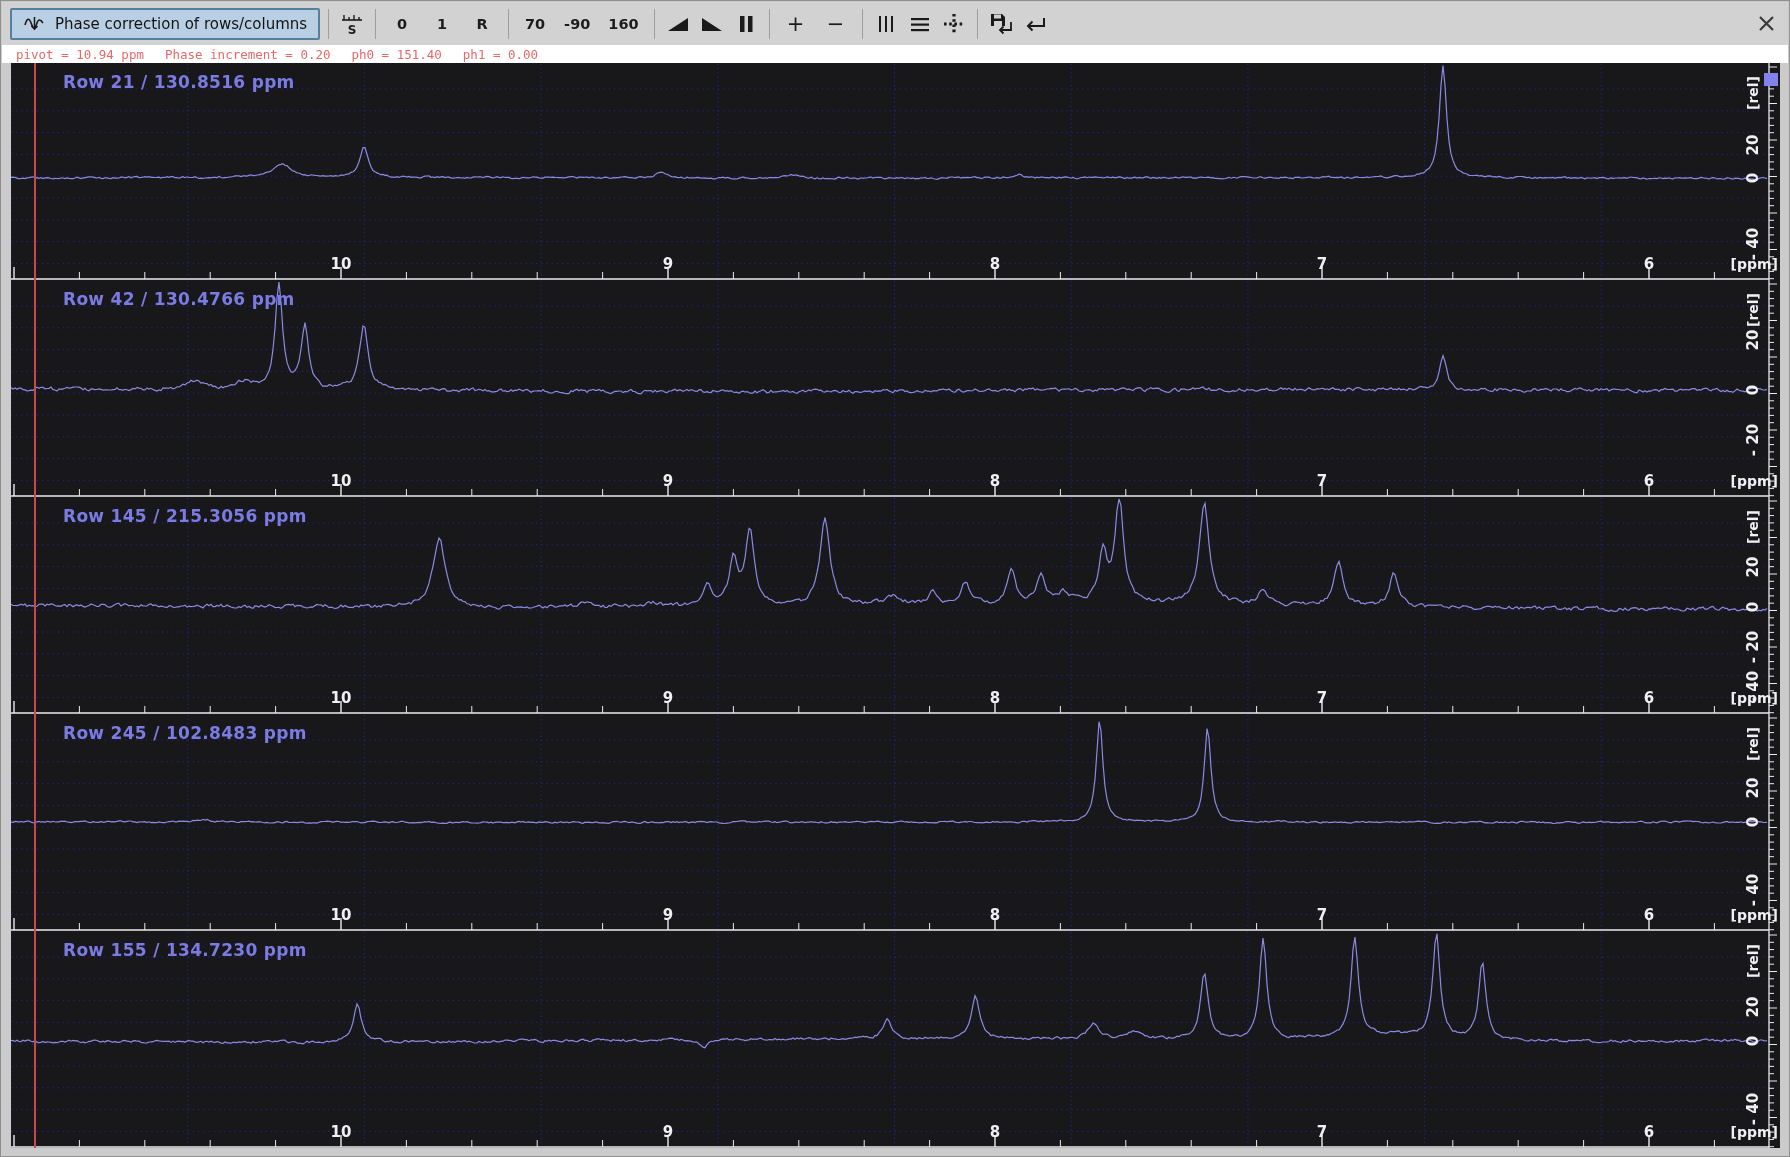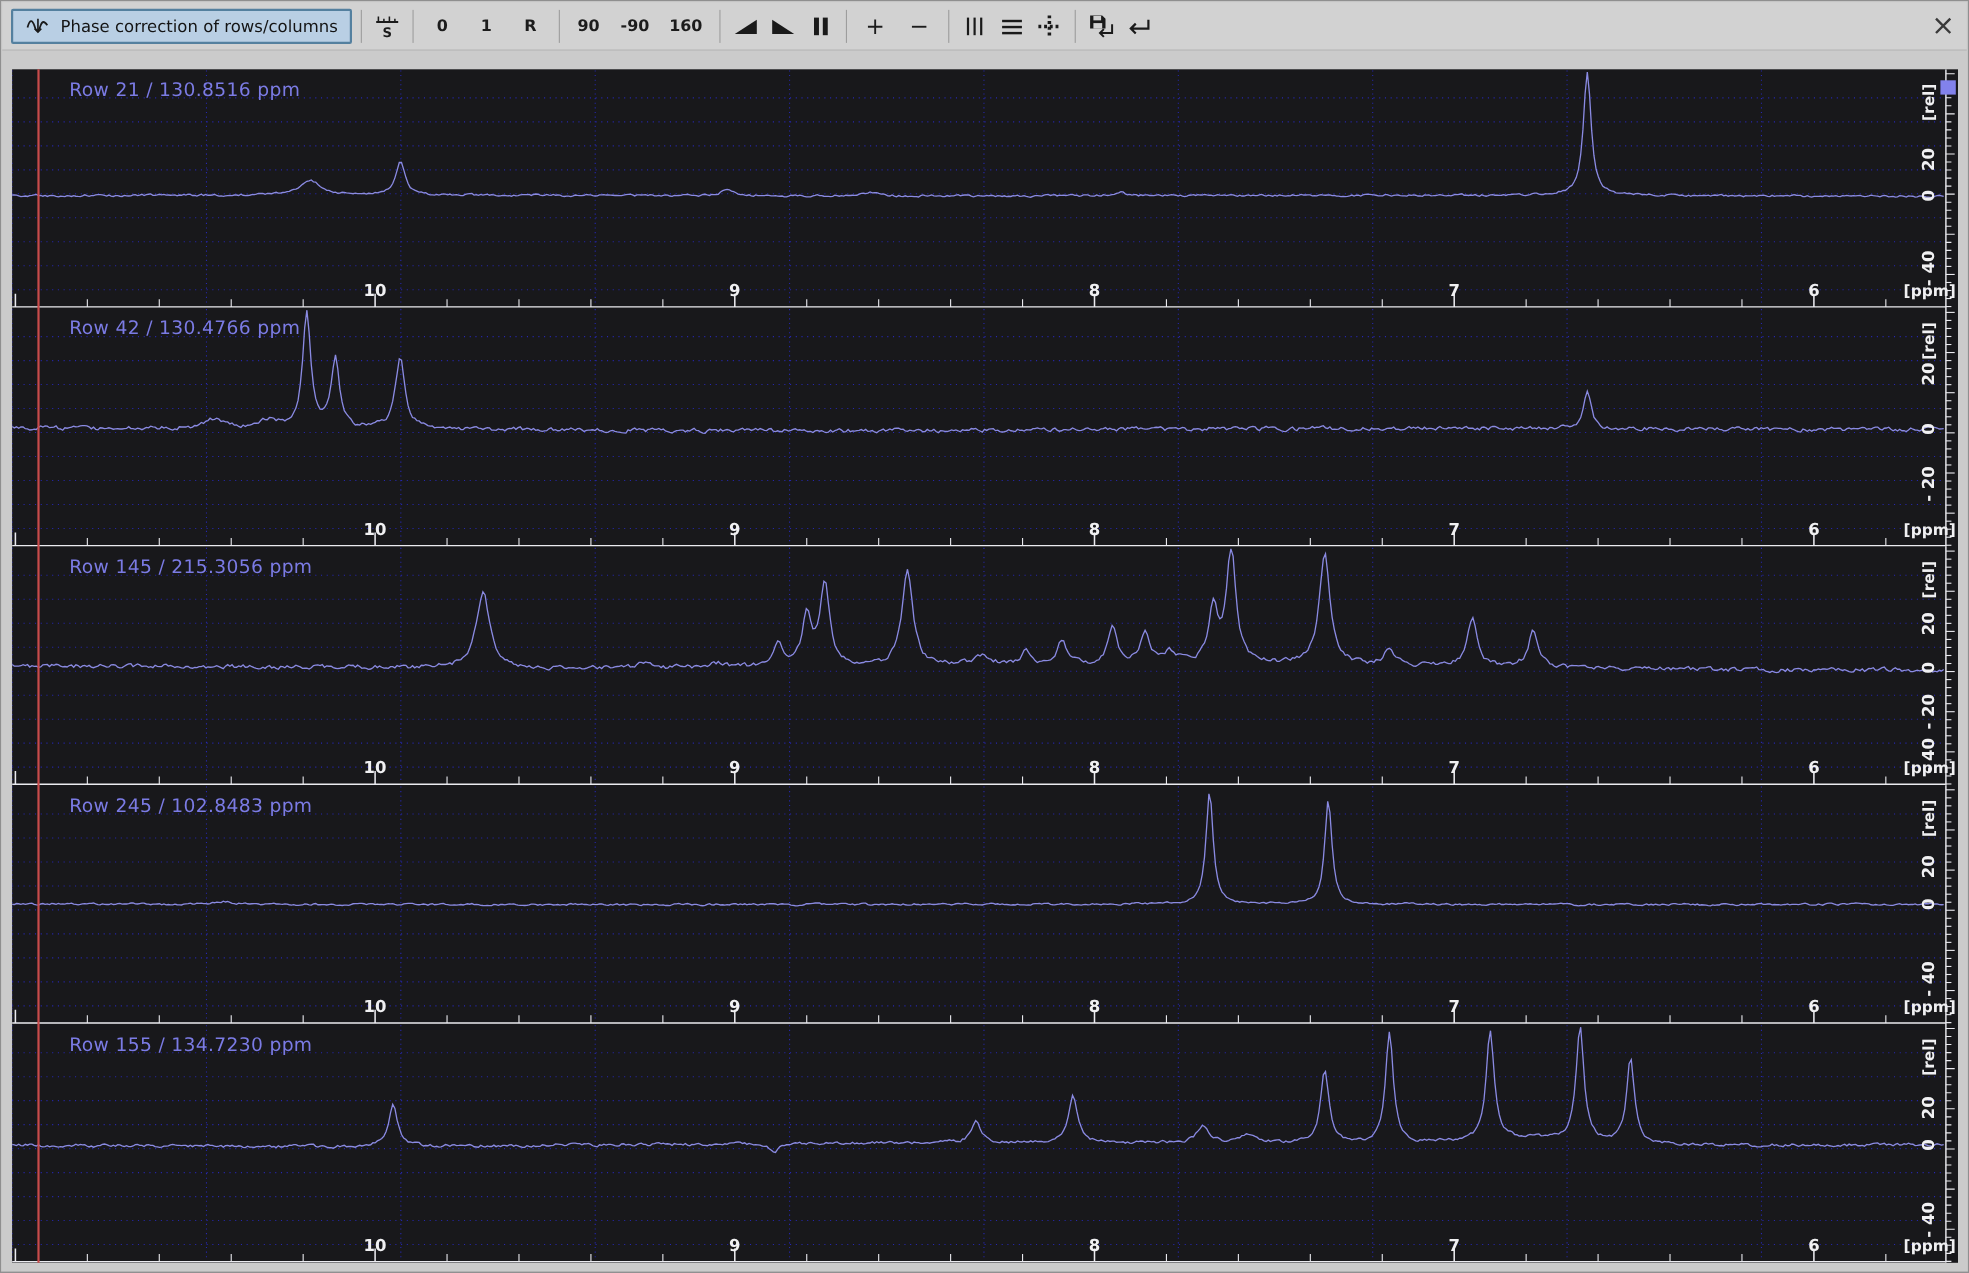--- a/index.html
+++ b/index.html
@@ -45,21 +45,21 @@
     white-space:pre;
   }
 
   
   .spectra{
     position:absolute;left:10px;top:62px;width:1769px;height:1085px;
     background:#18181b;
   }
   .spectra svg{position:absolute;left:0;top:0;}
   .row-label{
-    position:absolute;left:52px;font-size:17px;font-weight:normal;
+    position:absolute;left:52px;font-size:17px;font-weight:bold;
     color:#7b7be4;letter-spacing:.3px;white-space:nowrap;
   }
   .pivot{
     position:absolute;top:0;height:100%;width:2px;background:#c84b4b;z-index:5;
   }
   .vthumb{
     position:absolute;width:14px;height:13px;background:#8282ec;z-index:6;
   }
   svg text{
     fill:#f0f0f2;font-family:"DejaVu Sans",sans-serif;
@@ -90,21 +90,21 @@
           <path d="M4 10 V5 M9 10 V7 M14 10 V5 M19 10 V7" stroke="#1a1a1a" stroke-width="1.4"></path>
           <text x="12" y="24" text-anchor="middle" style="fill:#1a1a1a;font-size:12px;font-weight:bold;">S</text>
         </svg>
       </span>
     </div>
     <div class="tb-sep"></div>
     <div class="tb-btn">0</div>
     <div class="tb-btn">1</div>
     <div class="tb-btn">R</div>
     <div class="tb-sep"></div>
-    <div class="tb-btn">90</div>
+    <div class="tb-btn">70</div>
     <div class="tb-btn">-90</div>
     <div class="tb-btn">160</div>
     <div class="tb-sep"></div>
     <div class="tb-icon-btn">
       <span class="icon-wrap">
         <svg width="24" height="20" viewBox="0 0 24 20">
             <polygon points="2,17 22,17 22,4" fill="#1a1a1a"></polygon>
           </svg>
       </span>
     </div>
@@ -173,20 +173,26 @@
     </div>
     <div class="close-btn">
       <span class="icon-wrap">
         <svg width="19" height="19" viewBox="0 0 19 19">
           <path d="M3 3 L16 16 M16 3 L3 16" stroke="#3a3a3a" stroke-width="2.2"></path>
         </svg>
       </span>
     </div>
   </div>
 
+  <div class="statusbar">
+    <span>pivot = 10.94 ppm</span>
+    <span>Phase increment = 0.20</span>
+    <span>ph0 = 151.40</span>
+    <span>ph1 = 0.00</span>
+  </div>
 
   <div class="spectra">
     <svg id="plot-svg" width="1769" height="1085" viewBox="0 0 1769 1085">
         <g>
           <line x1="0" y1="26" x2="1758" y2="26" stroke="#2627b0" stroke-width="1" stroke-dasharray="1 4.2"></line>
           <line x1="0" y1="47.8" x2="1758" y2="47.8" stroke="#2627b0" stroke-width="1" stroke-dasharray="1 4.2"></line>
           <line x1="0" y1="69.6" x2="1758" y2="69.6" stroke="#2627b0" stroke-width="1" stroke-dasharray="1 4.2"></line>
           <line x1="0" y1="91.4" x2="1758" y2="91.4" stroke="#2627b0" stroke-width="1" stroke-dasharray="1 4.2"></line>
           <line x1="0" y1="113.2" x2="1758" y2="113.2" stroke="#2627b0" stroke-width="1" stroke-dasharray="1 4.2"></line>
           <line x1="0" y1="135" x2="1758" y2="135" stroke="#2627b0" stroke-width="1" stroke-dasharray="1 4.2"></line>

